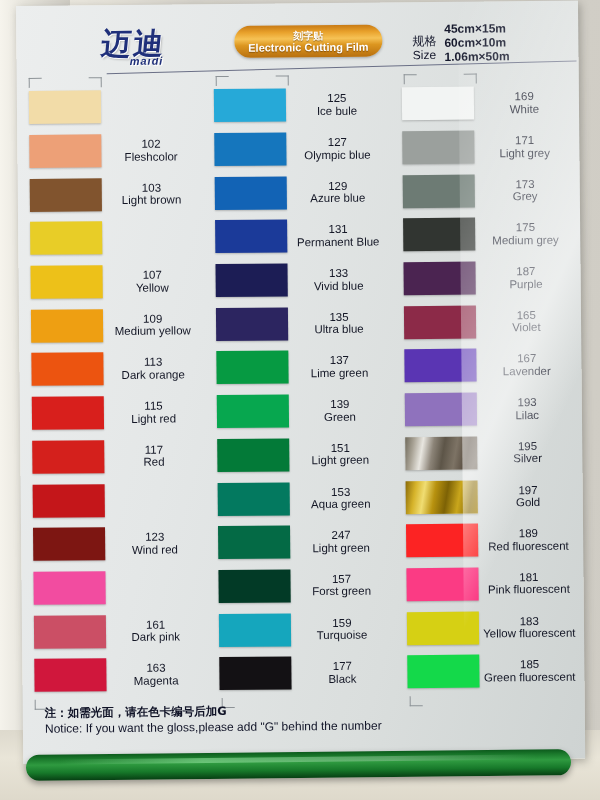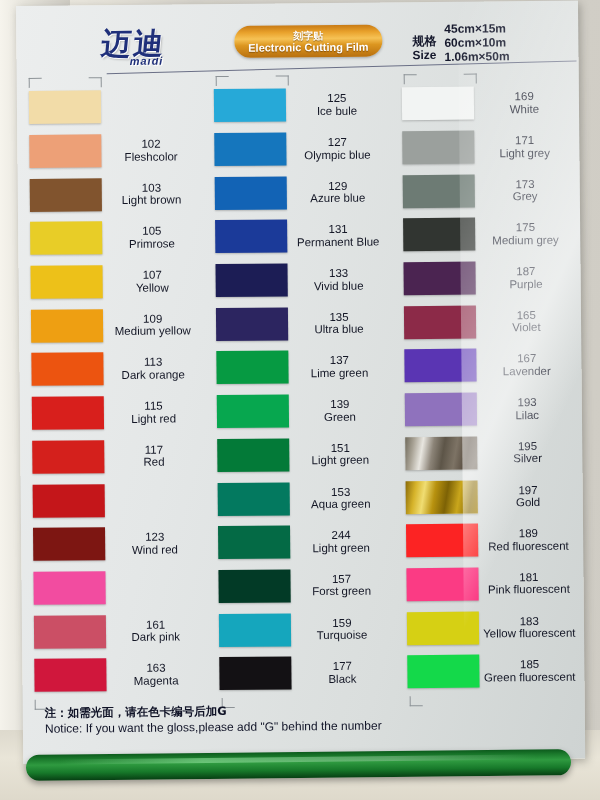--- a/index.html
+++ b/index.html
@@ -59,21 +59,21 @@
     position:absolute;left:218px;top:22px;width:148px;height:32px;
     border-radius:16px/16px;
     background:linear-gradient(180deg,#c87a14 0%,#e9a22c 22%,#f6c255 42%,#dc9620 62%,#b8700f 100%);
     box-shadow:0 1px 3px rgba(0,0,0,.3);
     text-align:center;color:#ffffff;
     display:flex;flex-direction:column;justify-content:center;
   }
   .badge-cn{font-family:"DejaVu Sans",sans-serif;font-size:10px;font-weight:bold;line-height:11px;text-shadow:0 1px 1px rgba(90,50,0,.6);}
   .badge-en{font-size:11px;font-weight:bold;line-height:12px;text-shadow:0 1px 1px rgba(90,50,0,.6);}
   .specs{position:absolute;left:396px;top:20px;display:flex;gap:8px;color:#15182c;}
-  .specs-label{font-family:"DejaVu Sans",sans-serif;font-size:12px;font-weight:bold;line-height:14px;padding-top:12px;}
+  .specs-label{font-family:"DejaVu Sans",sans-serif;font-size:12px;font-weight:normal;line-height:14px;padding-top:12px;}
   .specs-label div:last-child{font-family:"Liberation Sans",sans-serif;text-align:center;}
   .specs-values{font-size:12px;font-weight:bold;line-height:14px;}
   .hr-line{position:absolute;left:90px;top:64px;width:470px;height:1px;background:#6a6f86;transform:rotate(-1deg);}
 
   
   .grid{position:absolute;left:0;top:80px;width:562px;height:612px;display:flex;}
   .column{position:relative;width:33.33%;height:612px;}
   .row{display:flex;align-items:center;height:43.7px;}
   .swatch{
     width:72px;height:33px;margin-left:12px;flex:none;
@@ -156,24 +156,20 @@
         </div>
         <div class="row">
           <div class="swatch" style="background: rgb(129, 84, 46);"></div>
           <div class="label">
             <div class="code">103</div>
             <div class="name">Light brown</div>
           </div>
         </div>
         <div class="row">
           <div class="swatch" style="background: rgb(232, 205, 39);"></div>
-          <div class="label">
-            <div class="code">105</div>
-            <div class="name">Primrose</div>
-          </div>
         </div>
         <div class="row">
           <div class="swatch" style="background: rgb(237, 193, 25);"></div>
           <div class="label">
             <div class="code">107</div>
             <div class="name">Yellow</div>
           </div>
         </div>
         <div class="row">
           <div class="swatch" style="background: rgb(238, 159, 18);"></div>
@@ -301,21 +297,21 @@
         <div class="row">
           <div class="swatch" style="background: rgb(3, 121, 95);"></div>
           <div class="label">
             <div class="code">153</div>
             <div class="name">Aqua green</div>
           </div>
         </div>
         <div class="row">
           <div class="swatch" style="background: rgb(4, 106, 69);"></div>
           <div class="label">
-            <div class="code">244</div>
+            <div class="code">247</div>
             <div class="name">Light green</div>
           </div>
         </div>
         <div class="row">
           <div class="swatch" style="background: rgb(2, 58, 38);"></div>
           <div class="label">
             <div class="code">157</div>
             <div class="name">Forst green</div>
           </div>
         </div>

